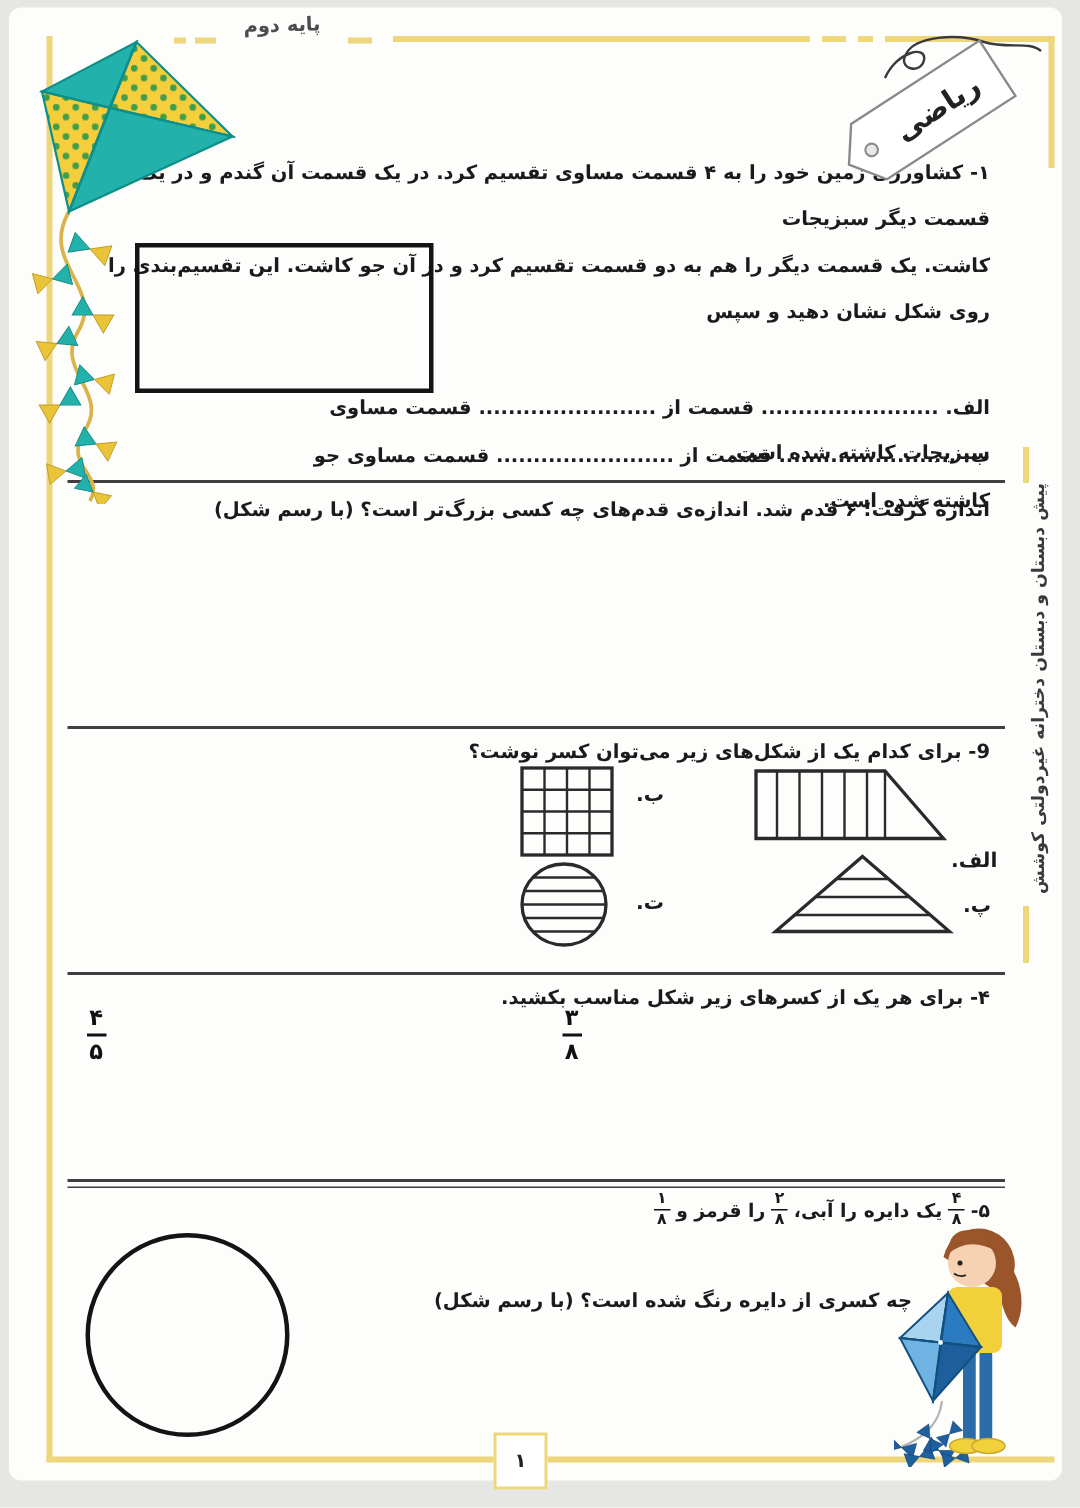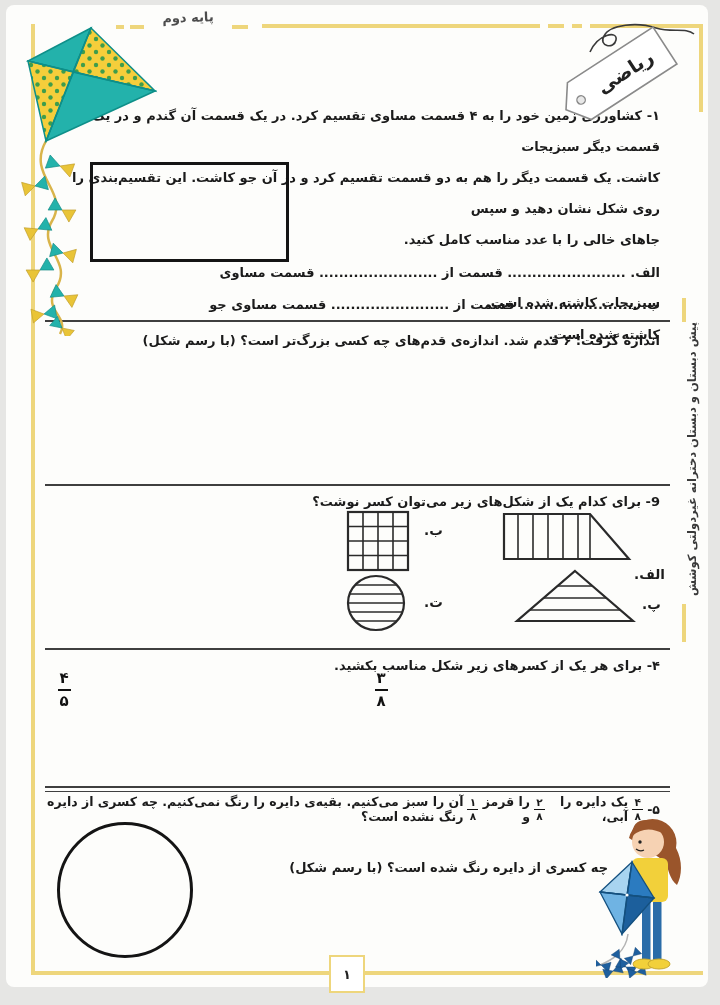--- a/index.html
+++ b/index.html
@@ -131,21 +131,20 @@
     <polygon points="147,75 38,125 65,56" fill="#23b2ab"></polygon>
     <polygon points="20,45 38,125 65,56" fill="url(#dots)"></polygon>
     <line x1="83" y1="12" x2="38" y2="125"></line>
     <line x1="20" y1="45" x2="147" y2="75"></line>
   </g>
 </svg>
 
 <div class="ptext" style="top:100px;right:60px;width:615px;">
   <div>۱- کشاورزی زمین خود را به ۴ قسمت مساوی تقسیم کرد. در یک قسمت آن گندم و در یک قسمت دیگر سبزیجات</div>
   <div>کاشت. یک قسمت دیگر را هم به دو قسمت تقسیم کرد و در آن جو کاشت. این تقسیم‌بندی را روی شکل نشان دهید و سپس</div>
-  <div>جاهای خالی را با عدد مناسب کامل کنید.</div>
 </div>
 <div class="q1rect"></div>
 <div class="ptext" style="top:258px;right:60px;width:480px;line-height:30px;text-align:right;">الف. ........................ قسمت از ........................ قسمت مساوی سبزیجات کاشته شده است.</div>
 <div class="ptext" style="top:290px;right:60px;width:480px;line-height:30px;">ب. ........................ قسمت از ........................ قسمت مساوی جو کاشته شده است.</div>
 
 <div class="hr" style="top:320px;"></div>
 
 <div class="ptext" style="top:324px;right:60px;width:618px;line-height:33px;">
   <div>اندازه گرفت؛ ۶ قدم شد. اندازه‌ی قدم‌های چه کسی بزرگ‌تر است؟ (با رسم شکل)</div>
 </div>
@@ -231,21 +230,20 @@
     <span>۲</span>
     <span class="bar"></span>
     <span>۸</span>
   </span>
   <span>را قرمز و</span>
   <span class="infrac">
     <span>۱</span>
     <span class="bar"></span>
     <span>۸</span>
   </span>
-  <span>آن را سبز می‌کنیم. بقیه‌ی دایره را رنگ نمی‌کنیم. چه کسری از دایره رنگ نشده است؟</span>
 </div>
 <div class="ptext" style="top:840px;right:112px;width:400px;margin-top:12px;">چه کسری از دایره رنگ شده است؟ (با رسم شکل)</div>
 <div class="q5circle"></div>
 
 <svg class="deco" style="left:596px;top:812px;" width="122" height="166" viewBox="0 0 122 166">
   <path d="M32,122 C30,140 16,148 4,153" fill="none" stroke="#b3b3b3" stroke-width="1.5"></path>
   <g fill="#1e5f9e" stroke="#0f3d6b" stroke-width="0.5">
     <g transform="translate(5,153) rotate(15) scale(0.75)">
         <polygon points="0,0 -12,-7 -12,7"></polygon>
         <polygon points="0,0 12,-7 12,7"></polygon>

